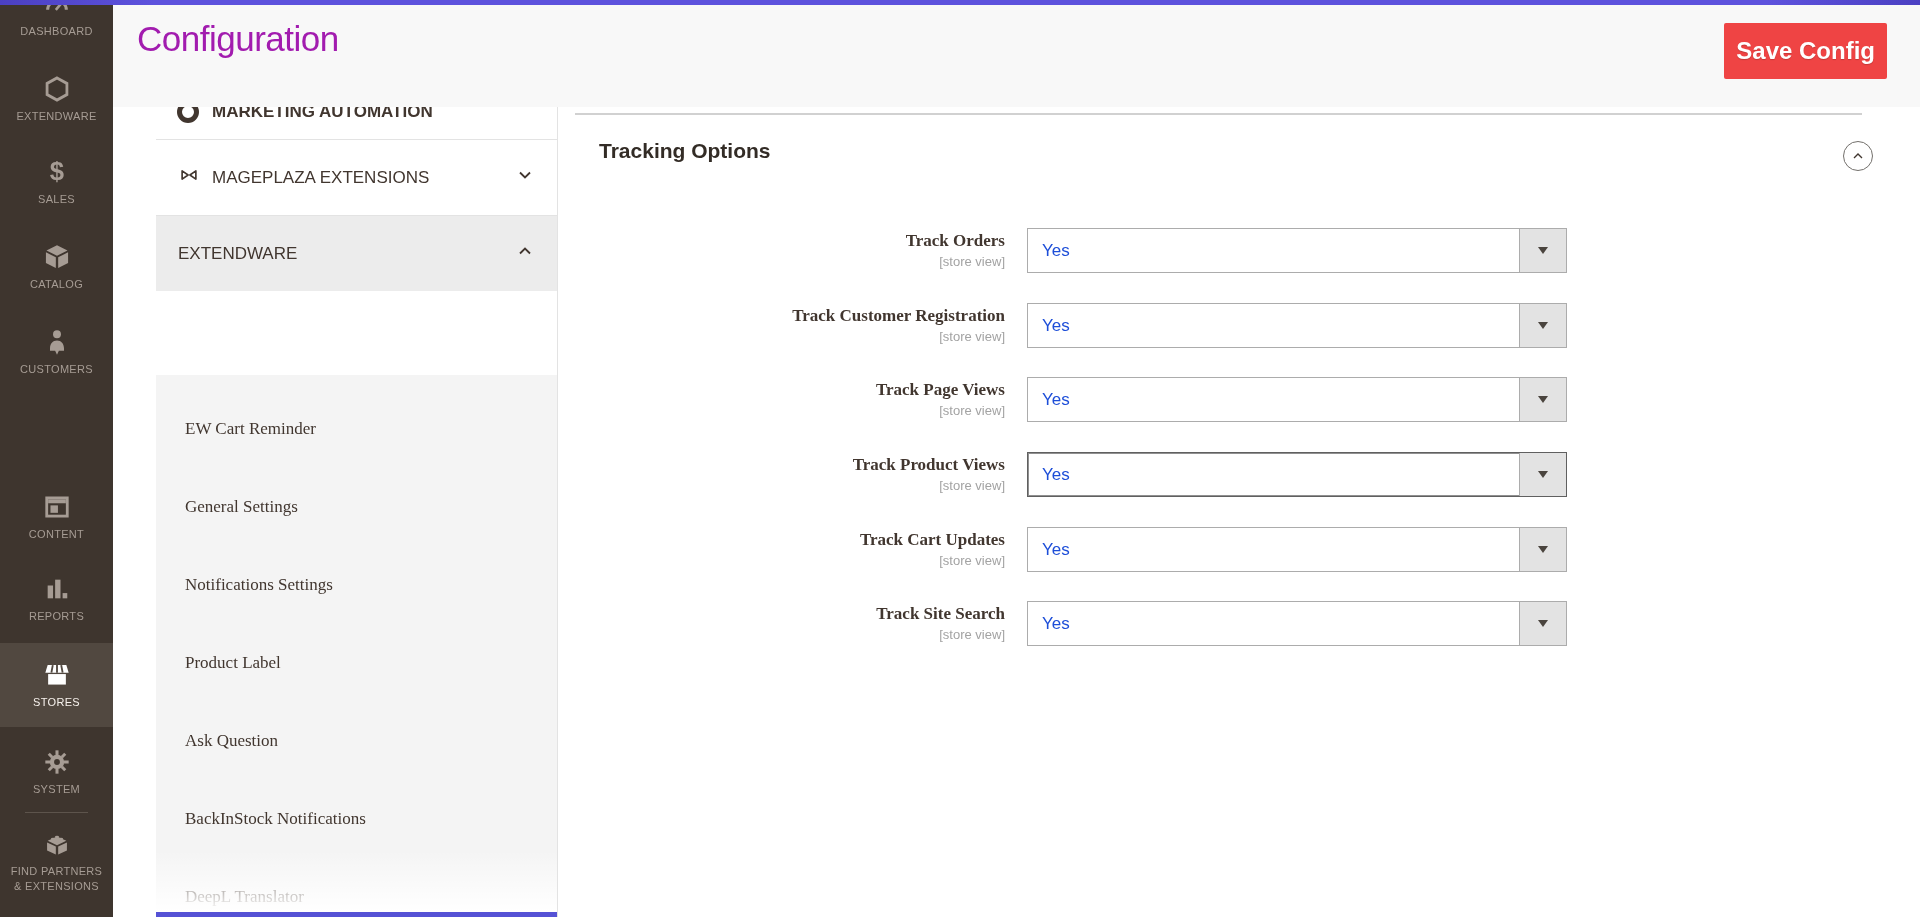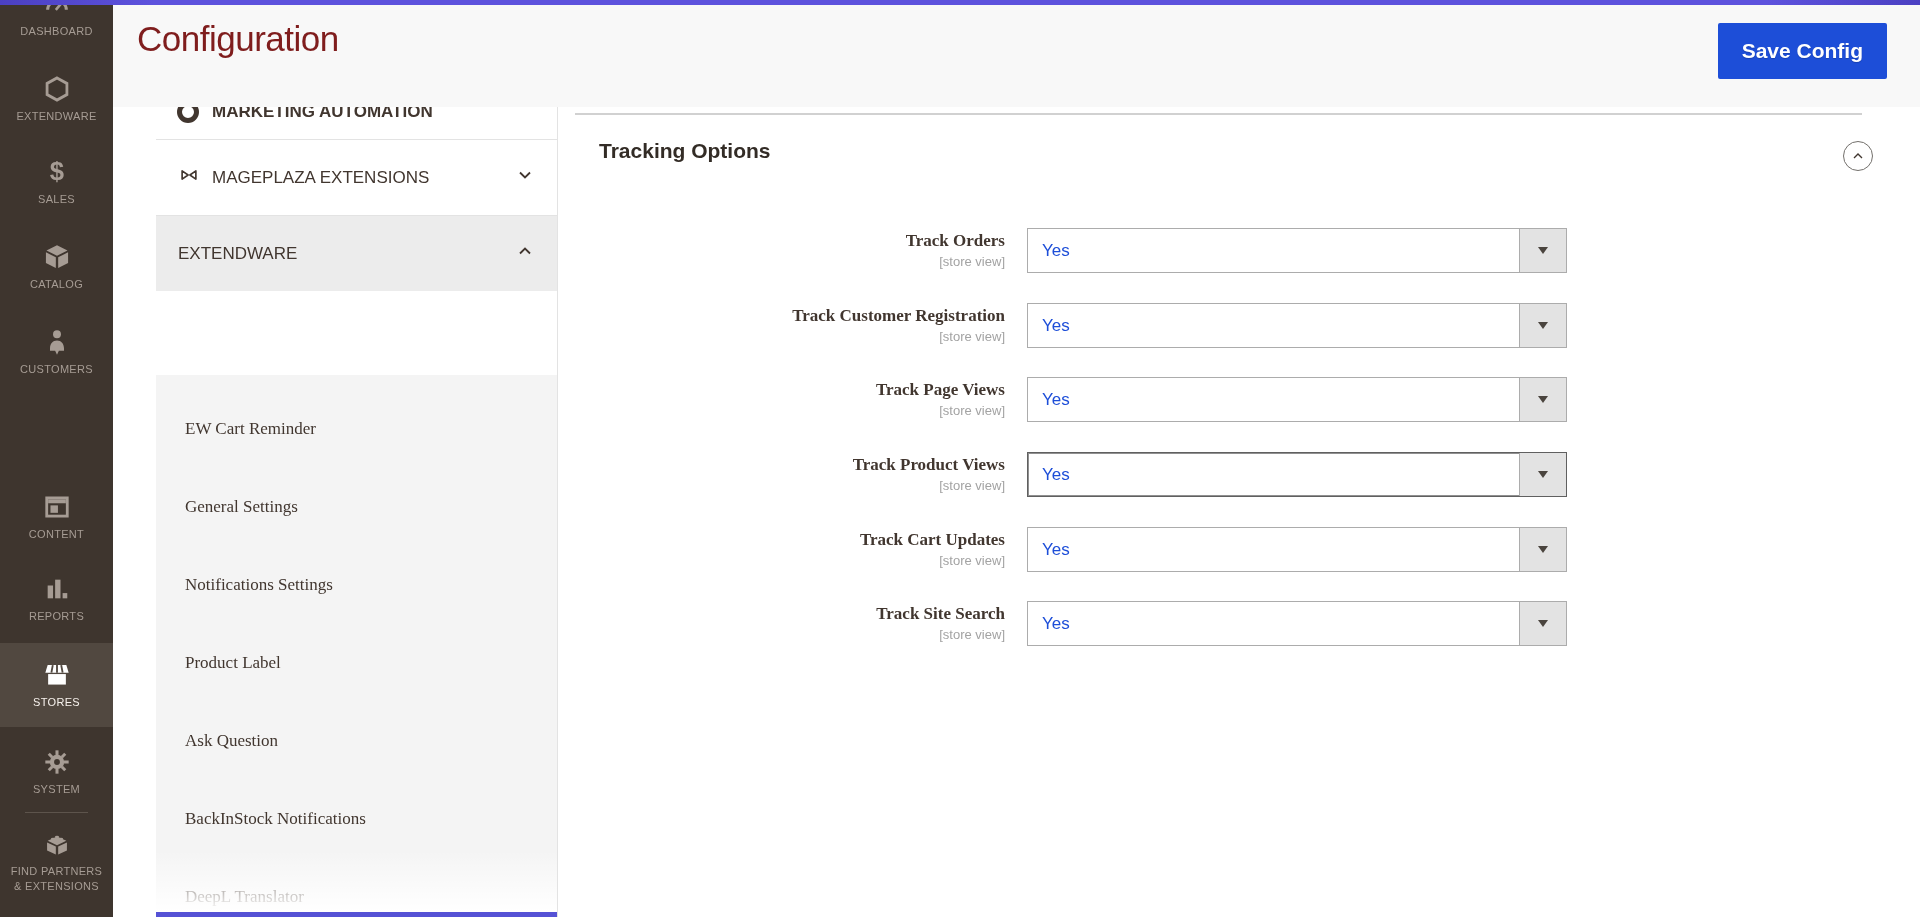--- a/index.html
+++ b/index.html
@@ -21,23 +21,23 @@
   .m-item.sel{background:#514840;}
   .m-item.sel .lbl{color:#f6f1ec;}
   .mi0{top:-27px}.mi1{top:58px}.mi2{top:141px}.mi3{top:226px}.mi4{top:311px}
   .mi5{top:393px}.mi6{top:476px}.mi7{top:558px}.mi8{top:643px;height:84px}
   .mi9{top:731px}.mi10{top:817px;height:90px}
   .m-divider{position:absolute;top:812px;left:25px;width:63px;height:1px;background:#5d544c;}
 
   
   .hdr{position:absolute;left:113px;top:5px;right:0;height:102px;background:#f8f8f8;z-index:20;}
   .hdr h1{position:absolute;left:24px;top:14px;margin:0;font-size:35px;font-weight:400;
-    color:#7f1d1d;letter-spacing:-.5px;}
-  .save-btn{position:absolute;right:33px;top:18px;height:56px;padding:0 24px;background:#1d4ed8;
-    color:#fff;font-size:21px;font-weight:700;border:none;border-radius:2px;display:flex;
+    color:#a21caf;letter-spacing:-.5px;}
+  .save-btn{position:absolute;right:33px;top:18px;height:56px;padding:0 12px;background:#ef4444;
+    color:#fff;font-size:24px;font-weight:700;border:none;border-radius:2px;display:flex;
     align-items:center;cursor:pointer;font-family:inherit;text-shadow:0 1px 1px rgba(0,0,0,.18);}
 
   
   .s-nav{position:absolute;left:156px;top:84px;width:402px;bottom:0;z-index:10;background:#fff;
     border-right:1px solid #e3e3e3;box-sizing:border-box;}
   .s-row{display:flex;align-items:center;cursor:pointer;box-sizing:border-box;}
   .s-clipped{height:56px;padding-left:21px;gap:13px;border-bottom:1px solid #e3e3e3;
     font-weight:700;font-size:17px;color:#41362f;}
   .donut{width:12px;height:12px;border:5px solid #41362f;border-radius:50%;flex:none;}
   .s-group{height:76px;padding:0 22px;font-weight:400;font-size:17px;color:#41362f;

